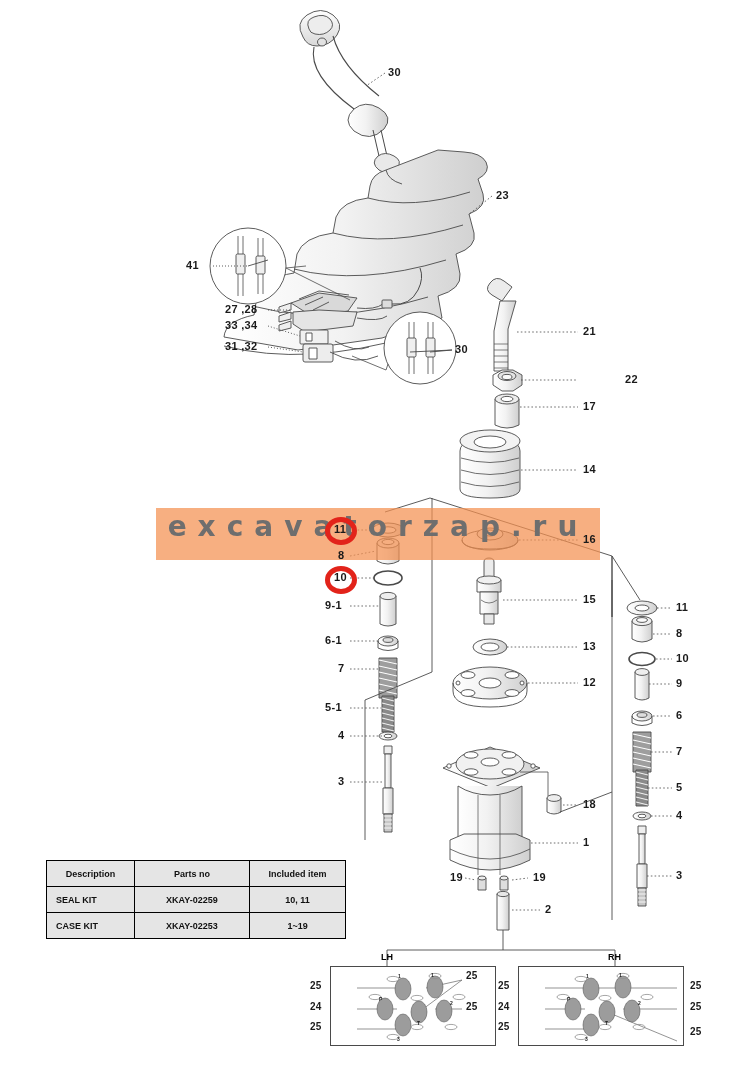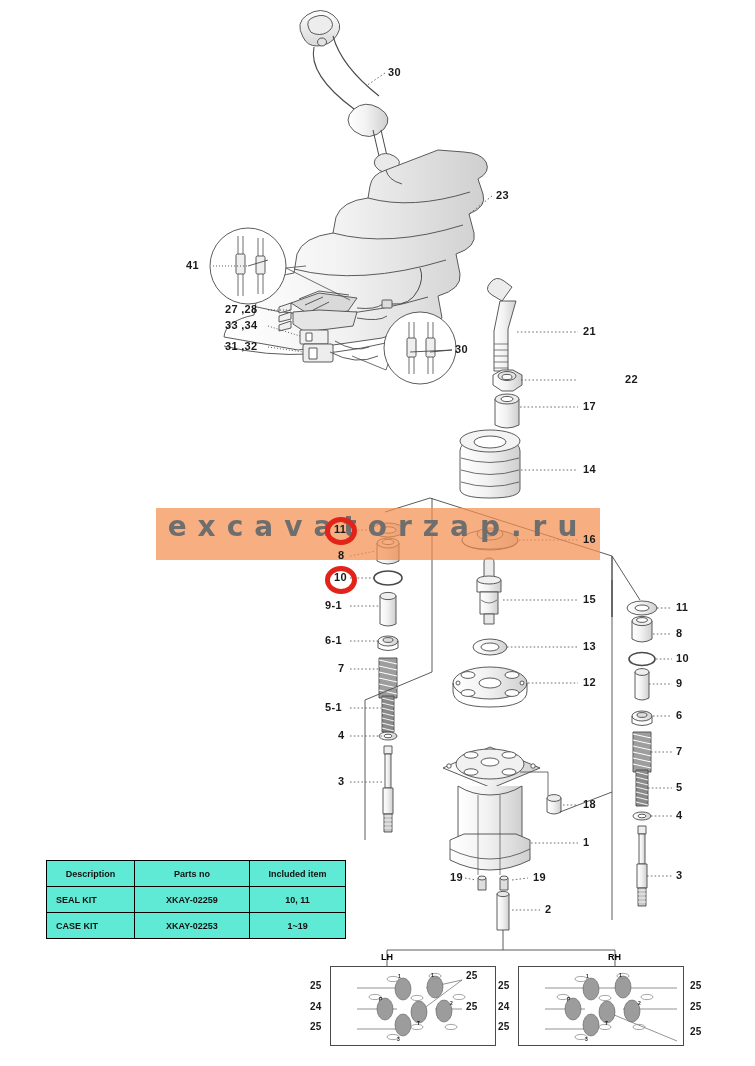--- a/index.html
+++ b/index.html
@@ -21,21 +21,21 @@
       font-family:"DejaVu Sans",sans-serif;}
 
   
   .ring{position:absolute;border-radius:50%;border:5px solid #e2231a;
         box-sizing:border-box;}
   .ring.r1{left:325px;top:517px;width:32px;height:28px;}
   .ring.r2{left:325px;top:566px;width:32px;height:28px;}
 
   
   .ptable{position:absolute;left:46px;top:860px;width:300px;
-          border-collapse:collapse;background:#5eead4;}
+          border-collapse:collapse;background:#e5e5e5;}
   .ptable td,.ptable th{border:1px solid #000;font-size:9px;font-weight:bold;
           text-align:center;padding:5px 2px;color:#111;height:15px;}
   .ptable th{font-size:9px;}
   .ptable td.desc{text-align:left;padding-left:9px;}
 
   
   .vbox{position:absolute;border:1px solid #4a4a4a;background:#fff;}
   .vtitle{position:absolute;font-size:9px;font-weight:bold;text-align:right;}
 </style>
 </head>

